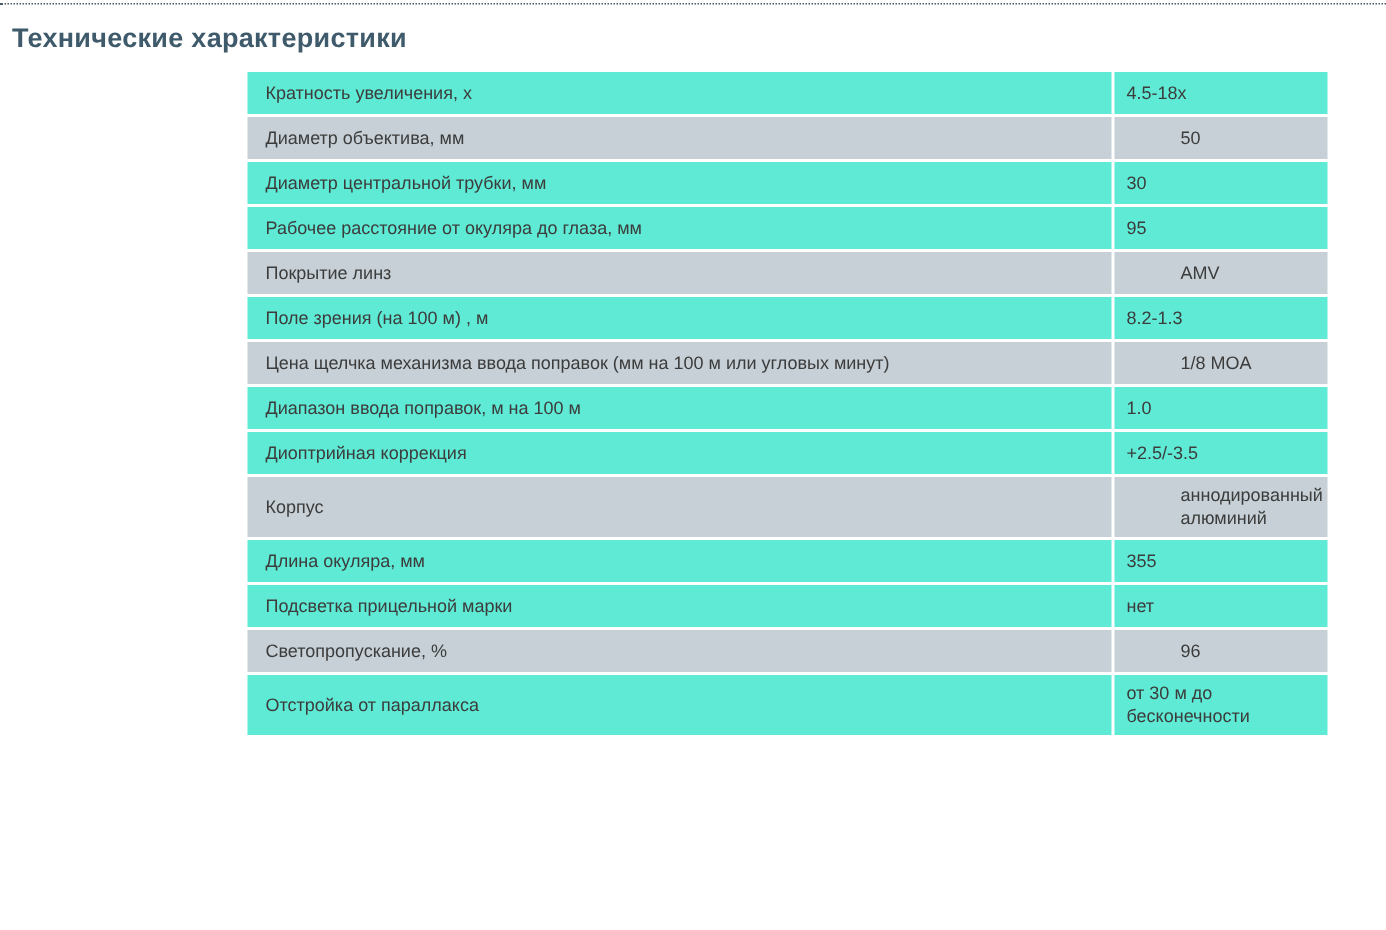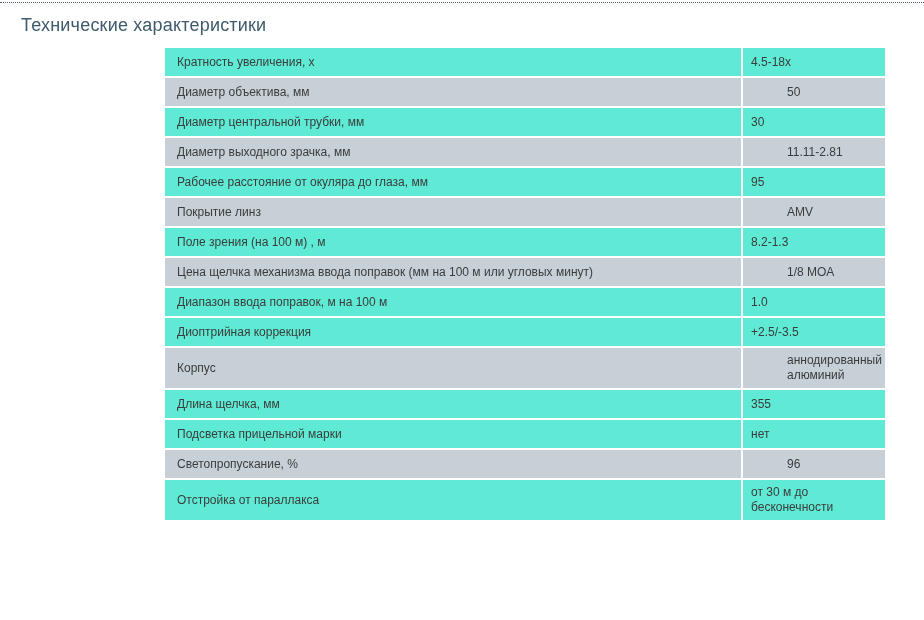--- a/index.html
+++ b/index.html
@@ -16,23 +16,23 @@
     width: 924px;
     height: 620px;
   }
   .top-dotted-line {
     margin-top: 2px;
     height: 0;
     border-top: 1px dotted #4a5a66;
     width: 100%;
   }
   .page-title {
-    margin: 12px 0 0 21px;
+    margin: 12px 0 0 8px;
     font-size: 18px;
-    font-weight: normal;
+    font-weight: bold;
     color: #3e5a6b;
     letter-spacing: 0.2px;
   }
   .spec-table {
     margin: 10px 0 0 163px;
     border-collapse: separate;
     border-spacing: 2px;
     width: 714px;
     table-layout: fixed;
   }
@@ -70,24 +70,20 @@
           <td class="value-cell">4.5-18x</td>
         </tr>
         <tr class="row-dark">
           <td class="label-cell">Диаметр объектива, мм</td>
           <td class="value-cell">50</td>
         </tr>
         <tr class="row-light">
           <td class="label-cell">Диаметр центральной трубки, мм</td>
           <td class="value-cell">30</td>
         </tr>
-        <tr class="row-dark">
-          <td class="label-cell">Диаметр выходного зрачка, мм</td>
-          <td class="value-cell">11.11-2.81</td>
-        </tr>
         <tr class="row-light">
           <td class="label-cell">Рабочее расстояние от окуляра до глаза, мм</td>
           <td class="value-cell">95</td>
         </tr>
         <tr class="row-dark">
           <td class="label-cell">Покрытие линз</td>
           <td class="value-cell">AMV</td>
         </tr>
         <tr class="row-light">
           <td class="label-cell">Поле зрения (на 100 м) , м</td>
@@ -103,21 +99,21 @@
         </tr>
         <tr class="row-light">
           <td class="label-cell">Диоптрийная коррекция</td>
           <td class="value-cell">+2.5/-3.5</td>
         </tr>
         <tr class="row-dark">
           <td class="label-cell">Корпус</td>
           <td class="value-cell">аннодированный алюминий</td>
         </tr>
         <tr class="row-light">
-          <td class="label-cell">Длина щелчка, мм</td>
+          <td class="label-cell">Длина окуляра, мм</td>
           <td class="value-cell">355</td>
         </tr>
         <tr class="row-light">
           <td class="label-cell">Подсветка прицельной марки</td>
           <td class="value-cell">нет</td>
         </tr>
         <tr class="row-dark">
           <td class="label-cell">Светопропускание, %</td>
           <td class="value-cell">96</td>
         </tr>

